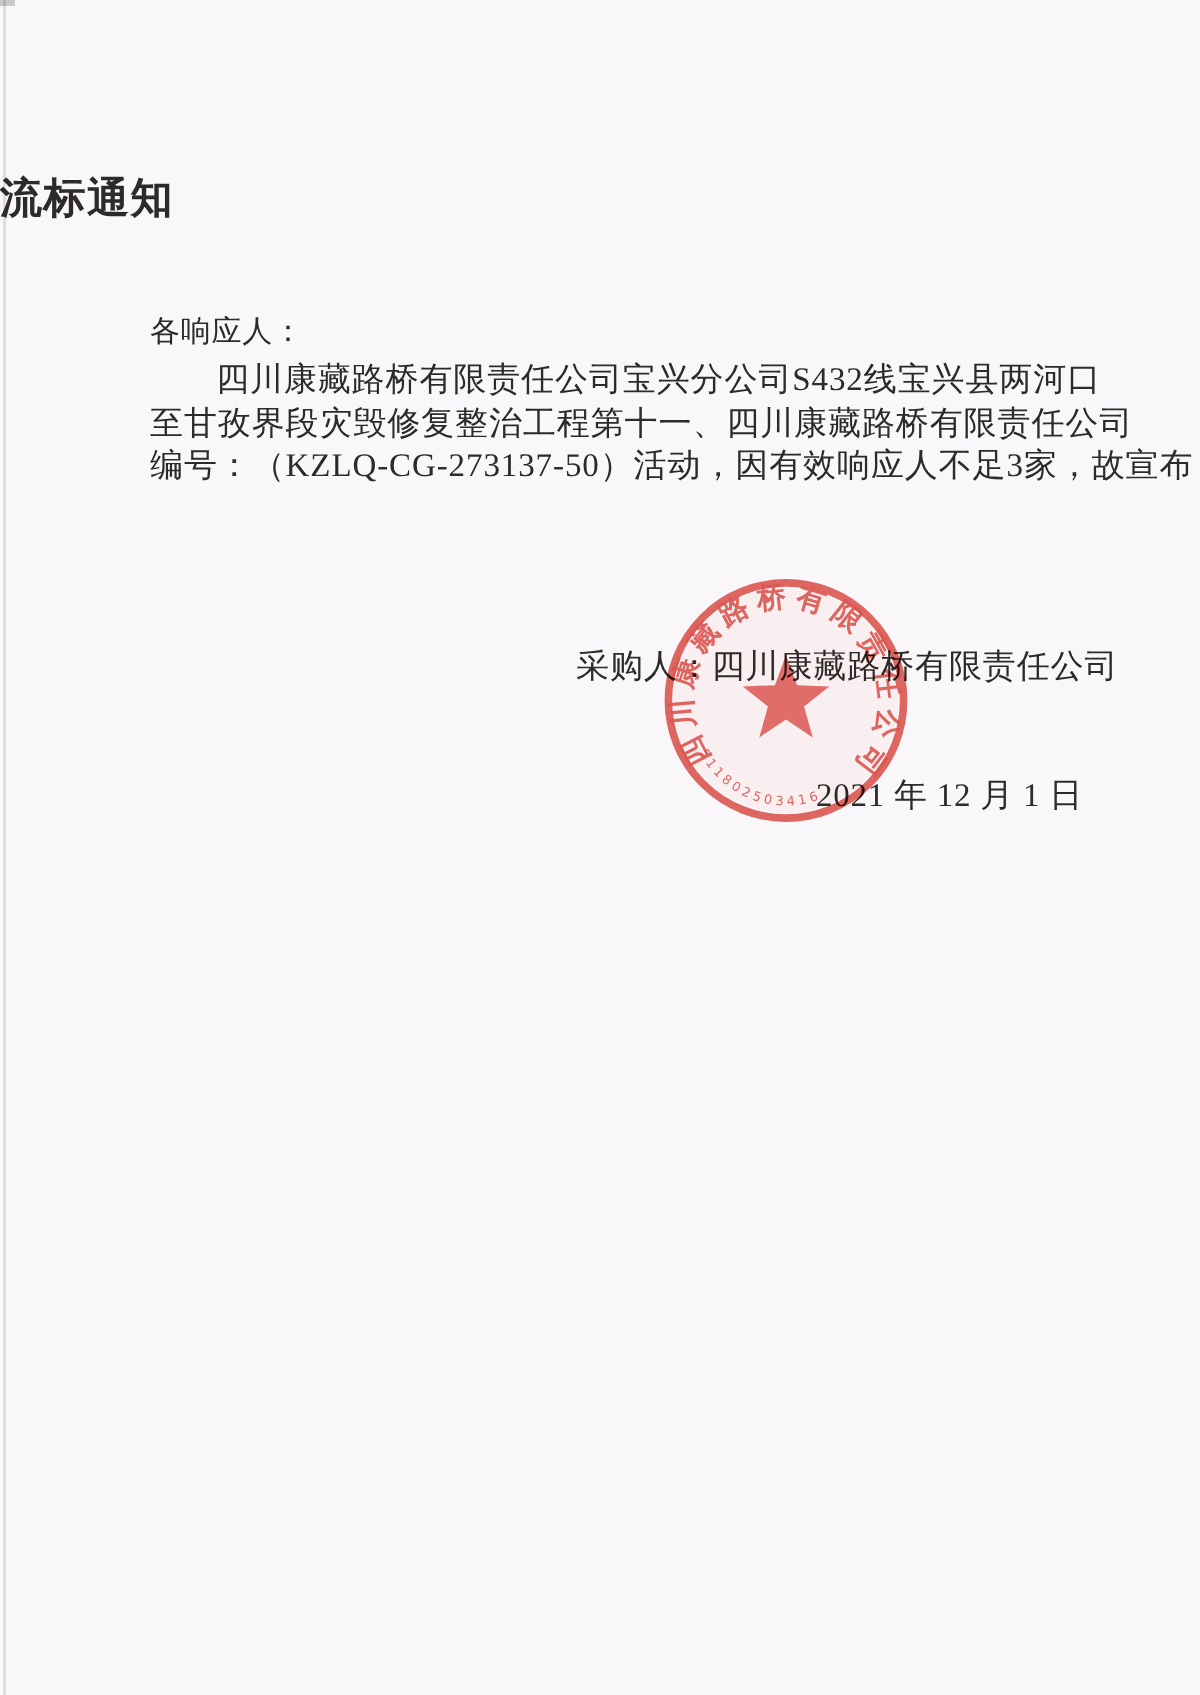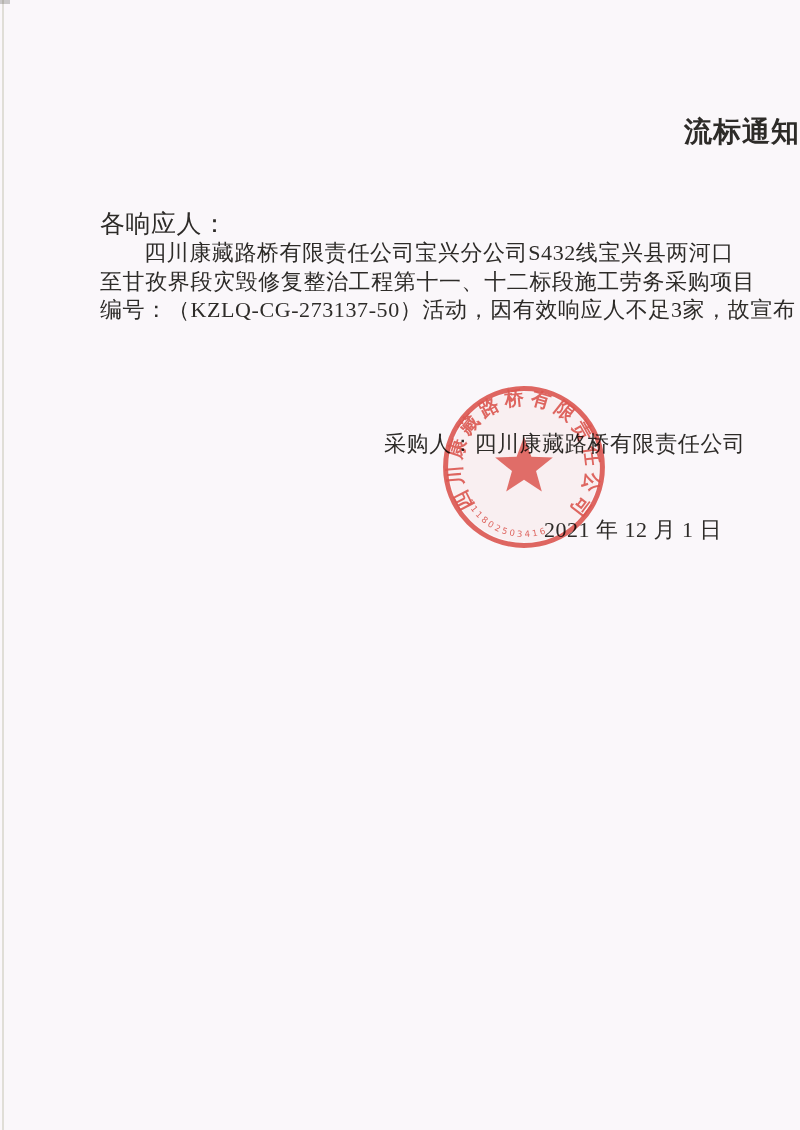--- a/index.html
+++ b/index.html
@@ -35,32 +35,32 @@
     width: 10px; height: 4px;
     background: rgba(60,60,55,0.25);
     pointer-events: none;
   }
 
   .doc-title {
     position: absolute;
     top: 113px;
     left: 0;
     width: 100%;
-    text-align: right;
+    text-align: left;
     font-size: 28px;
     font-weight: 700;
     color: var(--ink);
     letter-spacing: 1px;
   }
 
   .salutation {
     position: absolute;
     top: 207px;
     left: 100px;
-    font-size: 25px;
+    font-size: 20px;
     color: var(--ink);
     letter-spacing: 0.5px;
   }
 
   .body-block {
     position: absolute;
     top: 239px;
     left: 100px;
     width: 618px;
     font-size: 22px;
@@ -128,21 +128,21 @@
 <body>
 
 <div class="page">
 
   <h1 class="doc-title">流标通知</h1>
 
   <div class="salutation">各响应人：</div>
 
   <div class="body-block">
     <div class="body-line indent">四川康藏路桥有限责任公司宝兴分公司S432线宝兴县两河口</div>
-    <div class="body-line">至甘孜界段灾毁修复整治工程第十一、十二标段施工劳务采购项目</div>
+    <div class="body-line">至甘孜界段灾毁修复整治工程第十一、四川康藏路桥有限责任公司</div>
     <div class="body-line">编号：（KZLQ-CG-273137-50）活动，因有效响应人不足3家，故宣布</div>
   </div>
 
   <div class="signature-line">
     <span>采购人：</span><span>四川康藏路桥有限责任公司</span>
   </div>
 
   <div class="date-line">2021 年 12 月 1 日</div>
 
   <svg class="seal" viewBox="0 0 170 170" xmlns="http://www.w3.org/2000/svg">

